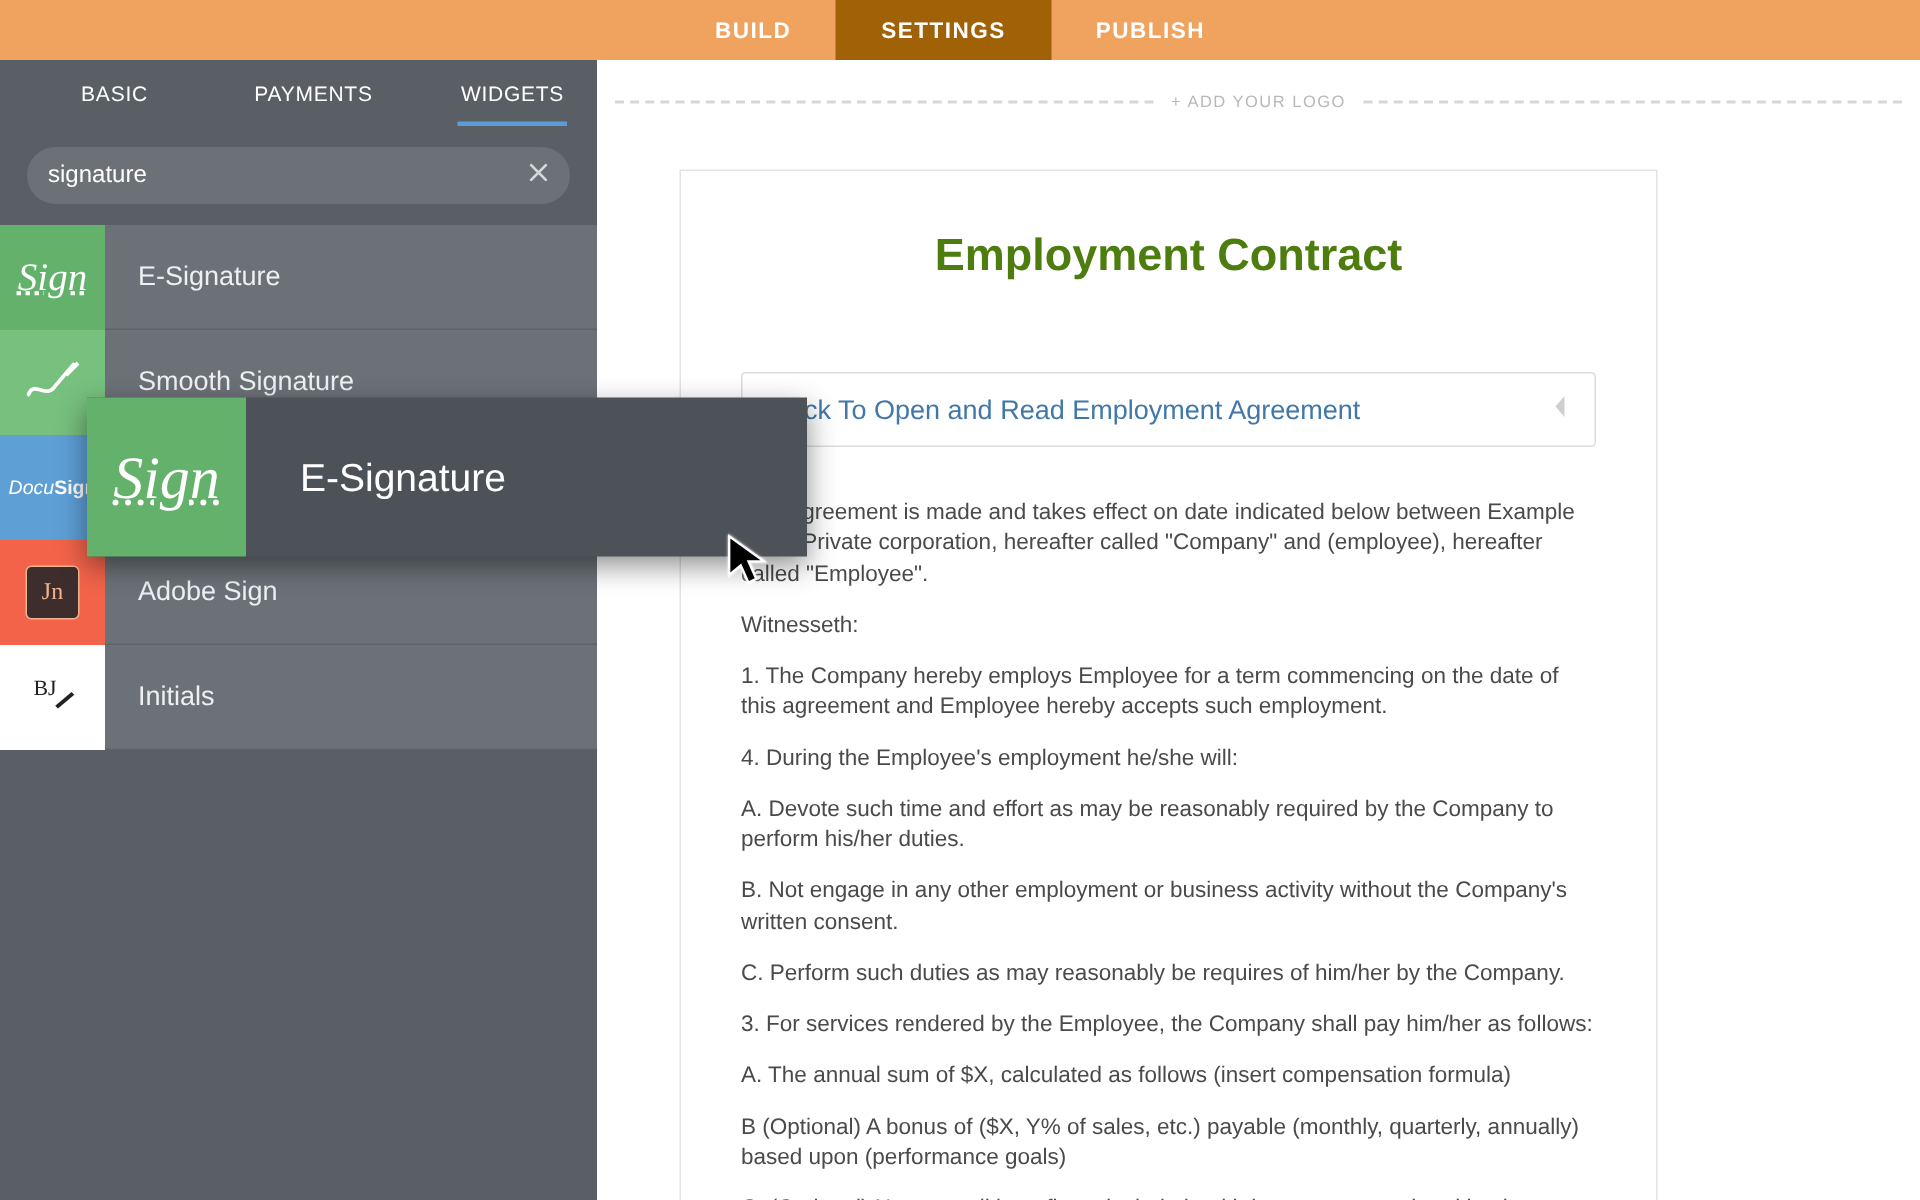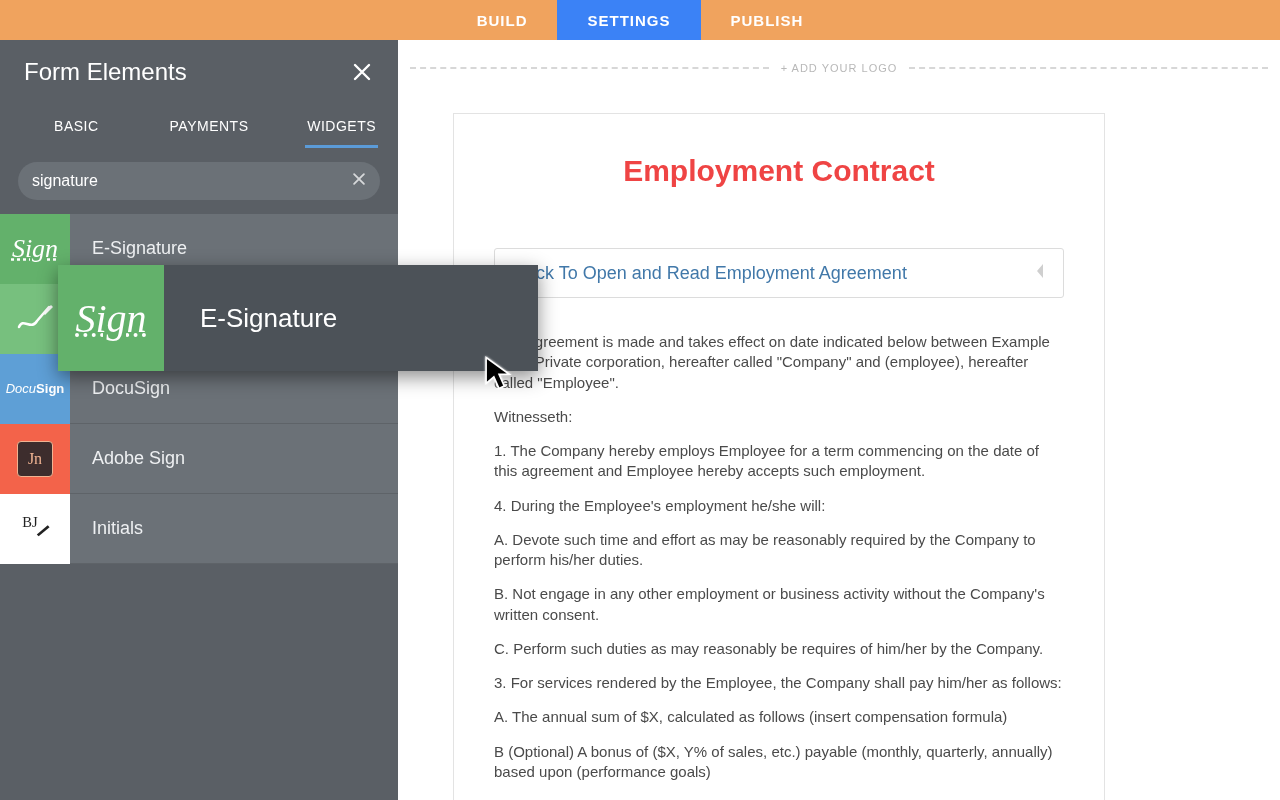--- a/index.html
+++ b/index.html
@@ -2,21 +2,21 @@
 <html><head>
 <meta charset="utf-8">
 <style>
   * { box-sizing: border-box; margin: 0; padding: 0; }
   html, body { width: 1280px; height: 800px; overflow: hidden; font-family: -apple-system, BlinkMacSystemFont, "Segoe UI", Helvetica, Arial, sans-serif; }
   body { display: flex; flex-direction: column; background: #f5f5f5; }
 
   
   .topnav { height: 40px; background: #f0a35e; display: flex; justify-content: center; align-items: center; }
   .topnav-item { color: #fff; font-size: 15px; letter-spacing: 1px; padding: 0 30px; height: 40px; display: flex; align-items: center; cursor: pointer; font-weight: 700; }
-  .topnav-item.active { background: #3b82f6; }
+  .topnav-item.active { background: #a16207; }
 
   
   .main { flex: 1; display: flex; position: relative; }
 
   
   .sidebar { width: 398px; background: #5a5f65; display: flex; flex-direction: column; position: relative; }
   .sidebar-header { display: flex; align-items: center; justify-content: space-between; padding: 18px 24px 18px 24px; }
   .sidebar-title { color: #fff; font-size: 24px; font-weight: 300; }
   .close-x { color: #fff; font-size: 22px; cursor: pointer; width: 24px; height: 24px; display:flex; align-items:center; justify-content:center; }
 
@@ -52,21 +52,21 @@
   .cursor { position:absolute; left:482px; top:315px; z-index:60; }
   .cursor svg { width:34px; height:36px; filter: drop-shadow(0 0 1px #fff); }
 
   
   .canvas { flex:1; background:#fff; position:relative; overflow:hidden; }
   .logo-bar { height:55px; display:flex; align-items:center; justify-content:center; background:#fff; }
   .logo-dashes { flex:1; border-top: 2px dashed #d7d7d7; margin: 0 12px; }
   .logo-text { color:#b8b8b8; font-size:11px; letter-spacing:1px; }
 
   .form-card { margin: 18px 175px 0 55px; border:1px solid #e3e3e3; background:#fff; padding: 40px 40px 40px 40px; min-height: 900px; }
-  .form-title { text-align:center; color:#ef4444; font-size:30px; font-weight:600; margin-bottom: 60px; }
+  .form-title { text-align:center; color:#4d7c0f; font-size:30px; font-weight:600; margin-bottom: 60px; }
 
   .accordion { border:1px solid #dcdcdc; border-radius:3px; height:50px; display:flex; align-items:center; padding: 0 16px 0 20px; margin-bottom: 34px; }
   .accordion-text { color:#4178a9; font-size:18px; font-weight:500; flex:1; white-space:nowrap; overflow:hidden; }
   .accordion-caret { color:#c9c9c9; }
 
   .body-text { color:#4a4a4a; font-size:15px; line-height:1.35; }
   .body-text p { margin-bottom: 14px; }
 
 </style>
 </head>
@@ -74,28 +74,20 @@
 
 <div class="topnav">
   <div class="topnav-item">BUILD</div>
   <div class="topnav-item active">SETTINGS</div>
   <div class="topnav-item">PUBLISH</div>
 </div>
 
 <div class="main">
 
   <div class="sidebar">
-    <div class="sidebar-header">
-      <div class="sidebar-title">Form Elements</div>
-      <div class="close-x">
-        <svg width="20" height="20" viewBox="0 0 20 20">
-            <path d="M3 3 L17 17 M17 3 L3 17" stroke="#fff" stroke-width="2.4" stroke-linecap="round"></path>
-          </svg>
-      </div>
-    </div>
 
     <div class="sidebar-tabs">
       <div class="sidebar-tab">BASIC</div>
       <div class="sidebar-tab">PAYMENTS</div>
       <div class="sidebar-tab active">WIDGETS</div>
     </div>
 
     <div class="search-wrap">
       <div class="search-pill">
         <input value="signature" style="">

